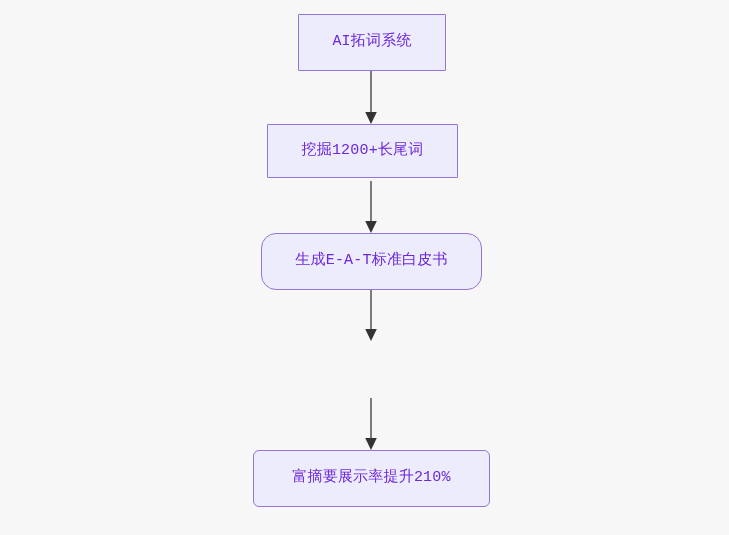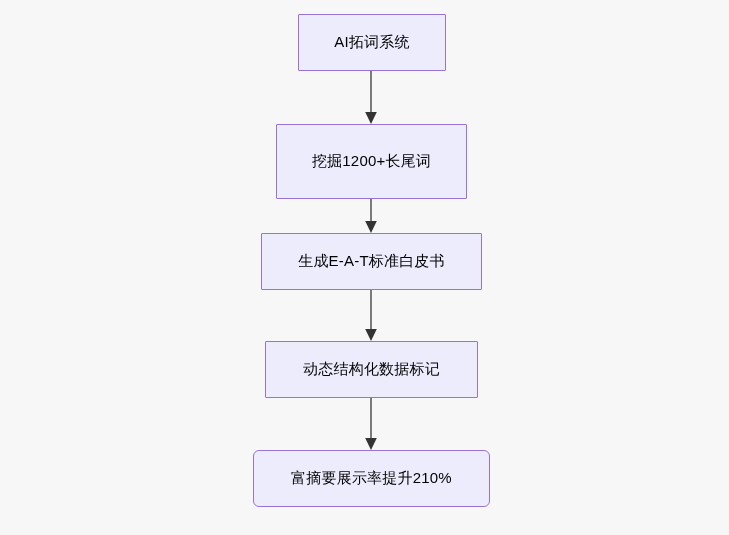--- a/index.html
+++ b/index.html
@@ -29,30 +29,30 @@
     border-radius: 1px;
     display: flex;
     align-items: center;
     justify-content: center;
     text-align: center;
   }
 
   .node-label {
     font-size: 15px;
     line-height: 1.25;
-    color: #000000;
+    color: #6d28d9;
     letter-spacing: 0.2px;
     white-space: nowrap;
-    font-family: Liberation Sans, sans-serif;
+    font-family: Liberation Mono, monospace;
   }
 
   
   .node-n1 { left: 298px; top: 14px;  width: 148px; height: 57px; }
-  .node-n2 { left: 276px; top: 124px; width: 191px; height: 75px; }
-  .node-n3 { left: 261px; top: 233px; width: 221px; height: 57px; }
+  .node-n2 { left: 267px; top: 124px; width: 191px; height: 54px; }
+  .node-n3 { left: 261px; top: 233px; width: 221px; height: 57px; border-radius: 15px; }
   .node-n4 { left: 265px; top: 341px; width: 213px; height: 57px; }
   .node-n5 { left: 253px; top: 450px; width: 237px; height: 57px; border-radius: 6px; }
 
   .edge {
     position: absolute;
     left: 0;
     top: 0;
     width: 729px;
     height: 535px;
     pointer-events: none;
@@ -95,21 +95,18 @@
   </div>
 
   <div class="node node-n2">
     <span class="node-label">挖掘1200+长尾词</span>
   </div>
 
   <div class="node node-n3">
     <span class="node-label">生成E-A-T标准白皮书</span>
   </div>
 
-  <div class="node node-n4">
-    <span class="node-label">动态结构化数据标记</span>
-  </div>
 
   <div class="node node-n5">
     <span class="node-label">富摘要展示率提升210%</span>
   </div>
 
 </div>
 
 </body></html>

